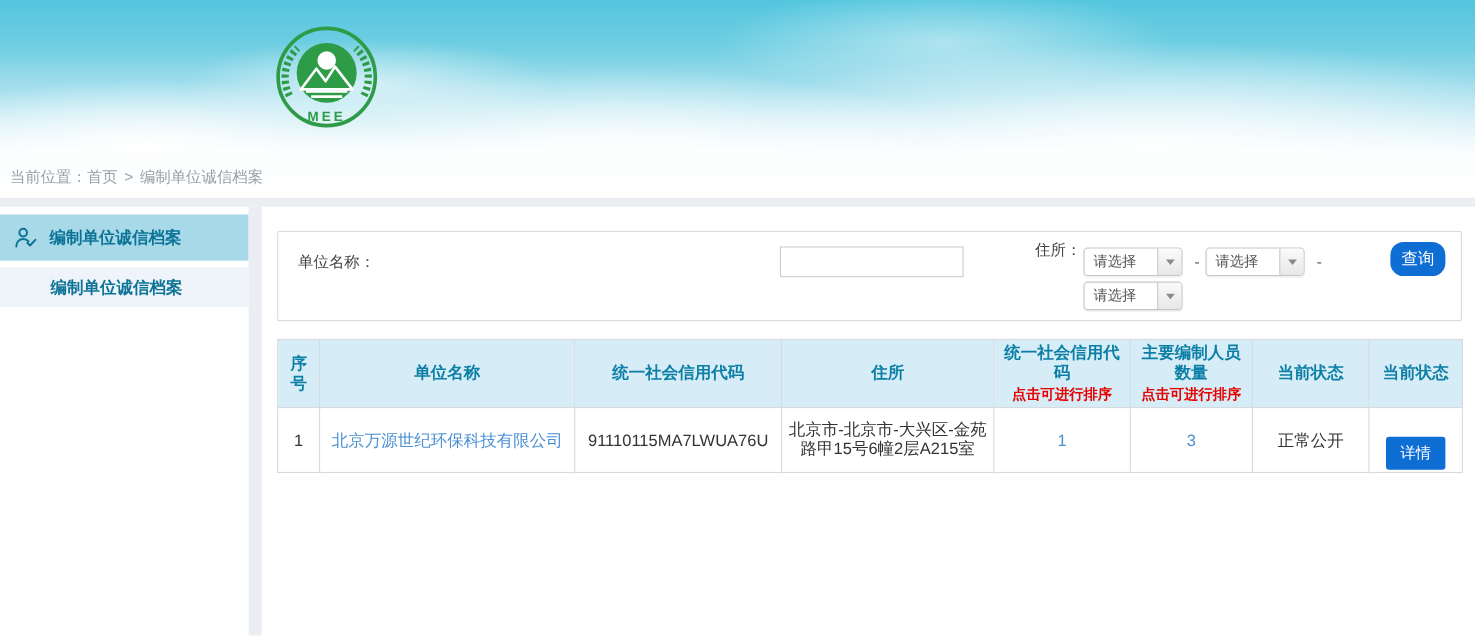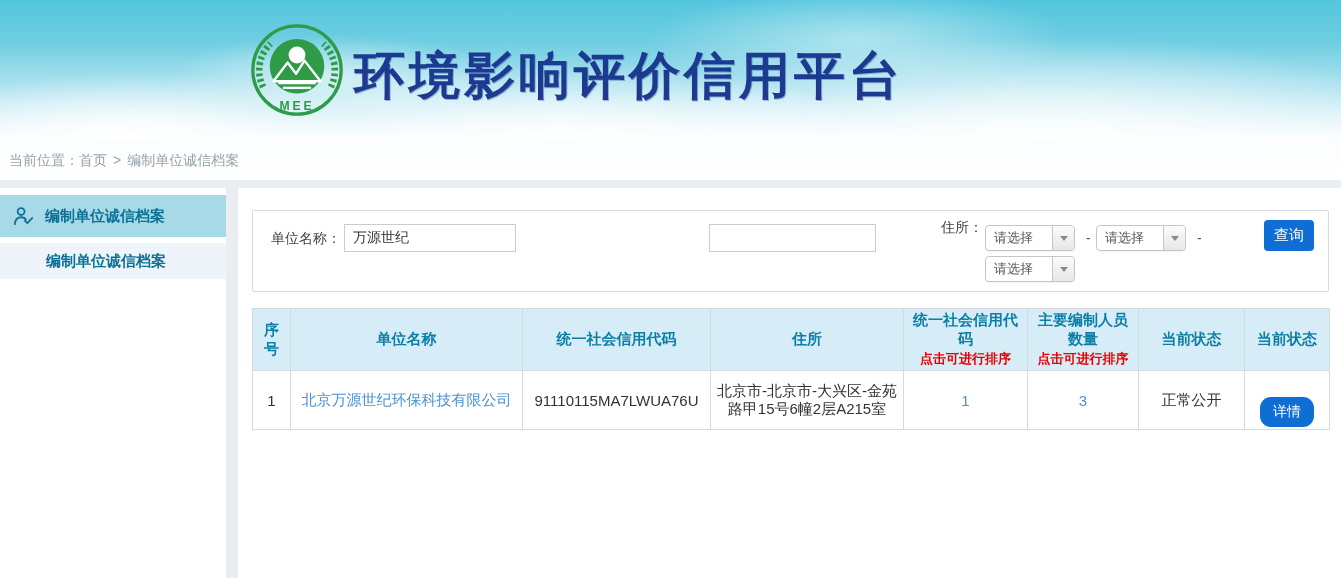--- a/index.html
+++ b/index.html
@@ -55,54 +55,53 @@
     position:absolute; height:28px; border:1px solid #c9cdd1; background:#fff;
     font-size:14px; color:#333; padding:0 8px; outline:none; font-family:inherit;
   }
   .combo { position:absolute; display:flex; height:26px; border:1px solid #c6c6c6; border-radius:4px; background:#fff; overflow:hidden; box-shadow:0 1px 1px rgba(0,0,0,.05); cursor:pointer; }
   .combo-text { width:66px; padding-left:8px; font-size:13px; color:#555; line-height:24px; }
   .combo-btn { width:22px; background:linear-gradient(#fbfbfb,#e7e7e7); border-left:1px solid #c6c6c6; display:flex; align-items:center; justify-content:center; }
   .caret { width:0; height:0; border-left:4px solid transparent; border-right:4px solid transparent; border-top:5px solid #8a8a8a; }
   .dash { position:absolute; font-size:14px; color:#555; height:28px; line-height:28px; }
   .btn-query {
     position:absolute; right:14px; top:9px; width:50px; height:31px;
-    background:#0e6ed4; color:#fff; font-size:15px; border:none; border-radius:4px; cursor:pointer; font-family:inherit;
+    background:#0e6ed4; color:#fff; font-size:15px; border:none; border-radius:12px; cursor:pointer; font-family:inherit;
   }
 
   
   .grid { width:1077px; border-collapse:collapse; margin-top:16px; table-layout:fixed; }
   .grid th, .grid td { border:1px solid #d6dade; text-align:center; vertical-align:middle; }
   .grid th { background:#d6edf7; height:40px; color:#0d7fa6; font-size:15px; font-weight:bold; padding:2px 4px; }
   .grid td { height:48px; font-size:15px; color:#333; background:#fff; padding:2px 4px; }
   .sort-hint { display:block; color:#e60000; font-size:13px; font-weight:bold; margin-top:1px; }
   .lnk { color:#4a90d2; text-decoration:none; cursor:pointer; }
   .addr { font-size:13px; line-height:18px; }
   .btn-detail {
-    background:#0e6ed4; color:#fff; font-size:14px; border:none; border-radius:11px;
+    background:#0e6ed4; color:#fff; font-size:14px; border:none; border-radius:3px;
     padding:6px 13px; cursor:pointer; font-family:inherit;margin-top:24px;
   }
   .col-idx{width:38px;} .col-name{width:232px;} .col-code{width:188px;} .col-addr{width:193px;}
   .col-eng{width:124px;} .col-staff{width:111px;} .col-status{width:106px;} .col-credit{width:85px;}
 </style>
 </head>
 <body>
 
 <div class="site-header">
   <svg class="logo" viewBox="0 0 100 100">
     <circle cx="50" cy="50" r="47" fill="none" stroke="#2e9b47" stroke-width="3.5"></circle>
     <path d="M14,68 A39,39 0 0 1 22,22" fill="none" stroke="#2e9b47" stroke-width="7" stroke-dasharray="3,3"></path>
     <path d="M86,68 A39,39 0 0 0 78,22" fill="none" stroke="#2e9b47" stroke-width="7" stroke-dasharray="3,3"></path>
     <circle cx="50" cy="46" r="29" fill="#2e9b47"></circle>
     <circle cx="50" cy="34" r="9" fill="#ffffff"></circle>
     <path d="M25,62 L40,42 L49,54 L58,40 L75,62 Z" fill="#2e9b47" stroke="#ffffff" stroke-width="2.5" stroke-linejoin="round"></path>
     <line x1="30" y1="64" x2="70" y2="64" stroke="#ffffff" stroke-width="2.5"></line>
     <line x1="35" y1="69" x2="65" y2="69" stroke="#ffffff" stroke-width="2.5"></line>
     <text x="50" y="93" text-anchor="middle" font-size="13" font-weight="bold" fill="#2e9b47" letter-spacing="3">MEE</text>
   </svg>
-  <div class="site-title">环境影响评价信用平台</div>
 </div>
 
 <div class="breadcrumb-bar">
   <span>当前位置：</span><a href="#">首页</a><span class="crumb-sep">&gt;</span><span>编制单位诚信档案</span>
 </div>
 
 <div class="page-gap"></div>
 
 <div class="content">
 
@@ -119,21 +118,20 @@
       <span class="label">编制单位诚信档案</span>
     </div>
   </div>
 
   <div class="v-strip"></div>
 
   <div class="main">
 
     <div class="search-box">
       <span class="f-label" style="left:18px; top:13px;text-align:center;">单位名称：</span>
-      <input class="txt" style="left: 91px; top: 13px; width: 172px;" value="万源世纪">
       <input class="txt" style="left: 456px; top: 13px; width: 167px;" value="">
       <span class="f-label" style="left:688px; top:2px;">住所：</span>
 
       <div class="combo" style="left:732px; top:14px;">
         <span class="combo-text">请选择</span>
         <span class="combo-btn">
             <span class="caret"></span>
           </span>
       </div>
       <span class="dash" style="left:833px; top:13px;">-</span>

